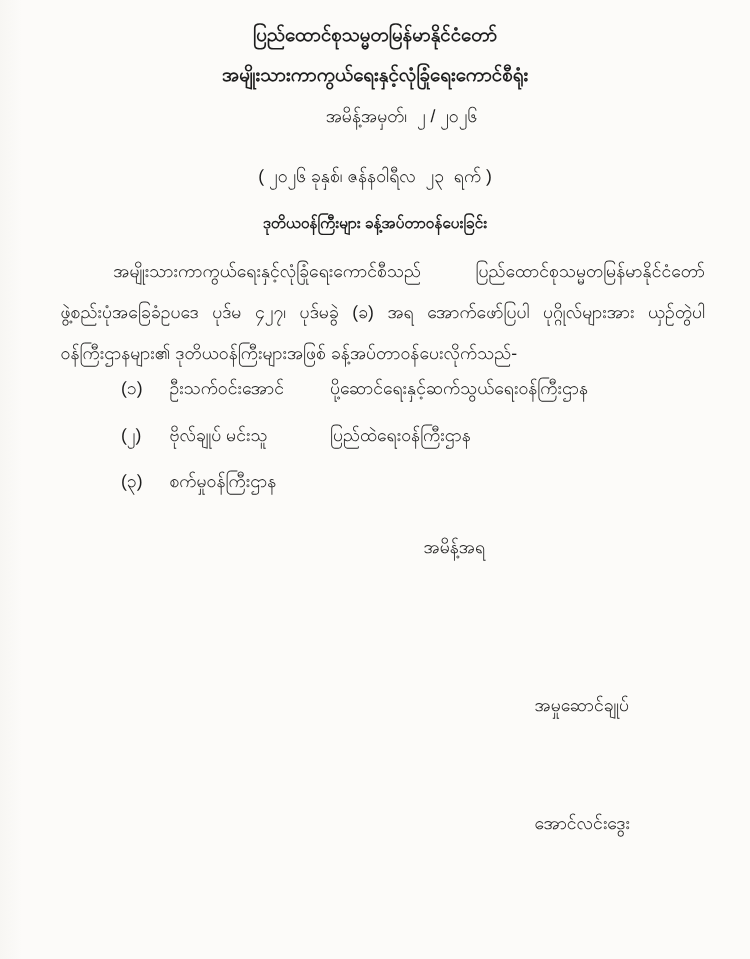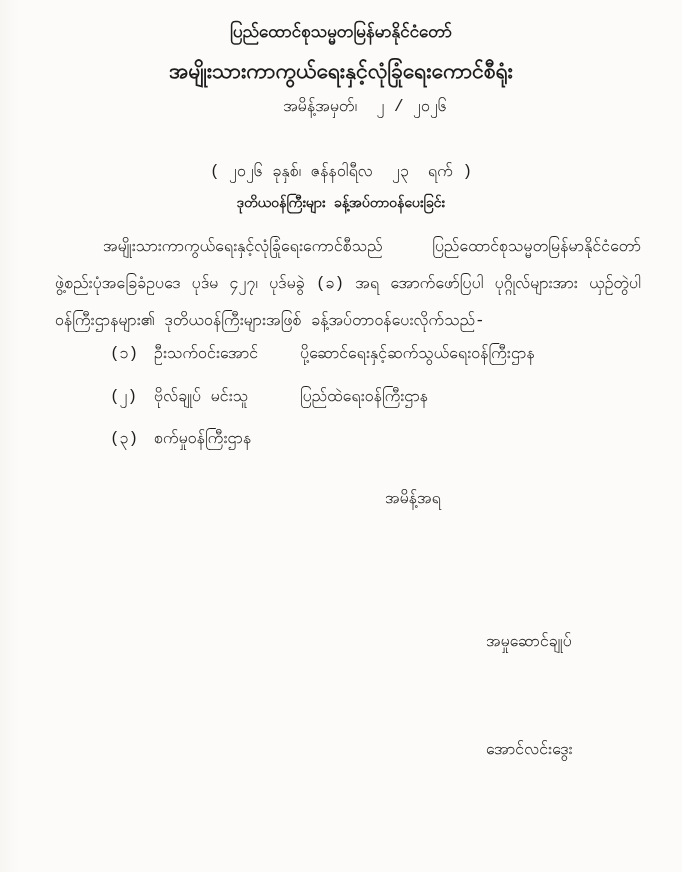--- a/index.html
+++ b/index.html
@@ -7,37 +7,37 @@
     padding: 0;
     background: #e8e8e8;
   }
   .page {
     position: relative;
     width: 682px;
     height: 872px;
     margin: 0 auto;
     background: linear-gradient(90deg, #f7f6f3 0%, #fcfbf9 3%, #fcfbf9 100%);
     color: #1d1d1d;
-    font-family: Liberation Mono, monospace;
+    font-family: Liberation Sans, sans-serif;
     font-size: 16px;
     overflow: hidden;
   }
   .h-line {
     position: absolute;
     left: 0;
     width: 100%;
     text-align: center;
     white-space: pre;
   }
   .bold { font-weight: 700; }
   .l1 { top: 20px;  font-size: 17px; }
-  .l2 { top: 57px;  font-size: 21px; }
+  .l2 { top: 57px;  font-size: 17px; }
   .l3 { top: 95px; margin-left: 24px; }
   .l4 { top: 129px; }
-  .l5 { top: 160px; }
+  .l5 { top: 149px; }
   .l6 { top: 193px; font-size: 14px; }
   .body-paragraph {
     position: absolute;
     top: 229px;
     left: 55px;
     width: 586px;
     margin: 0;
     line-height: 37px;
     text-align: justify;
     text-indent: 48px;

